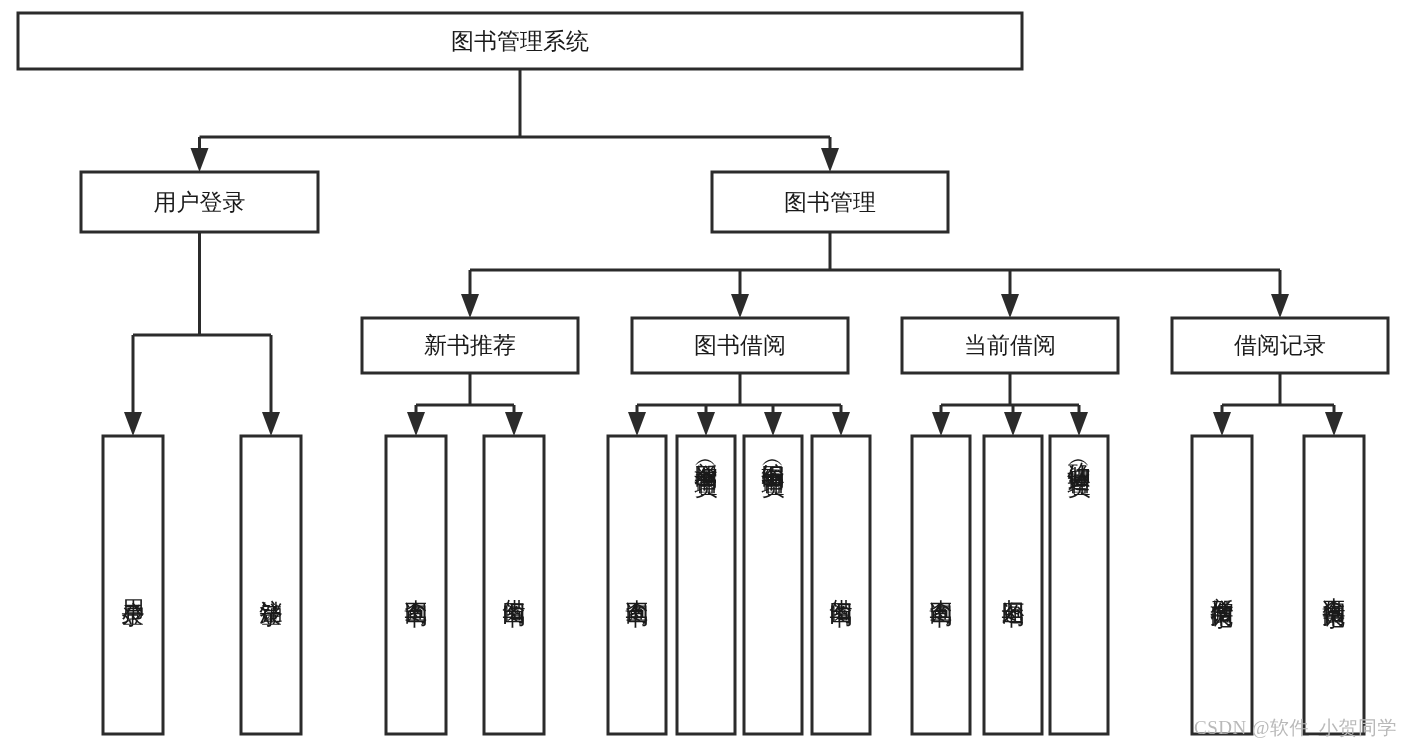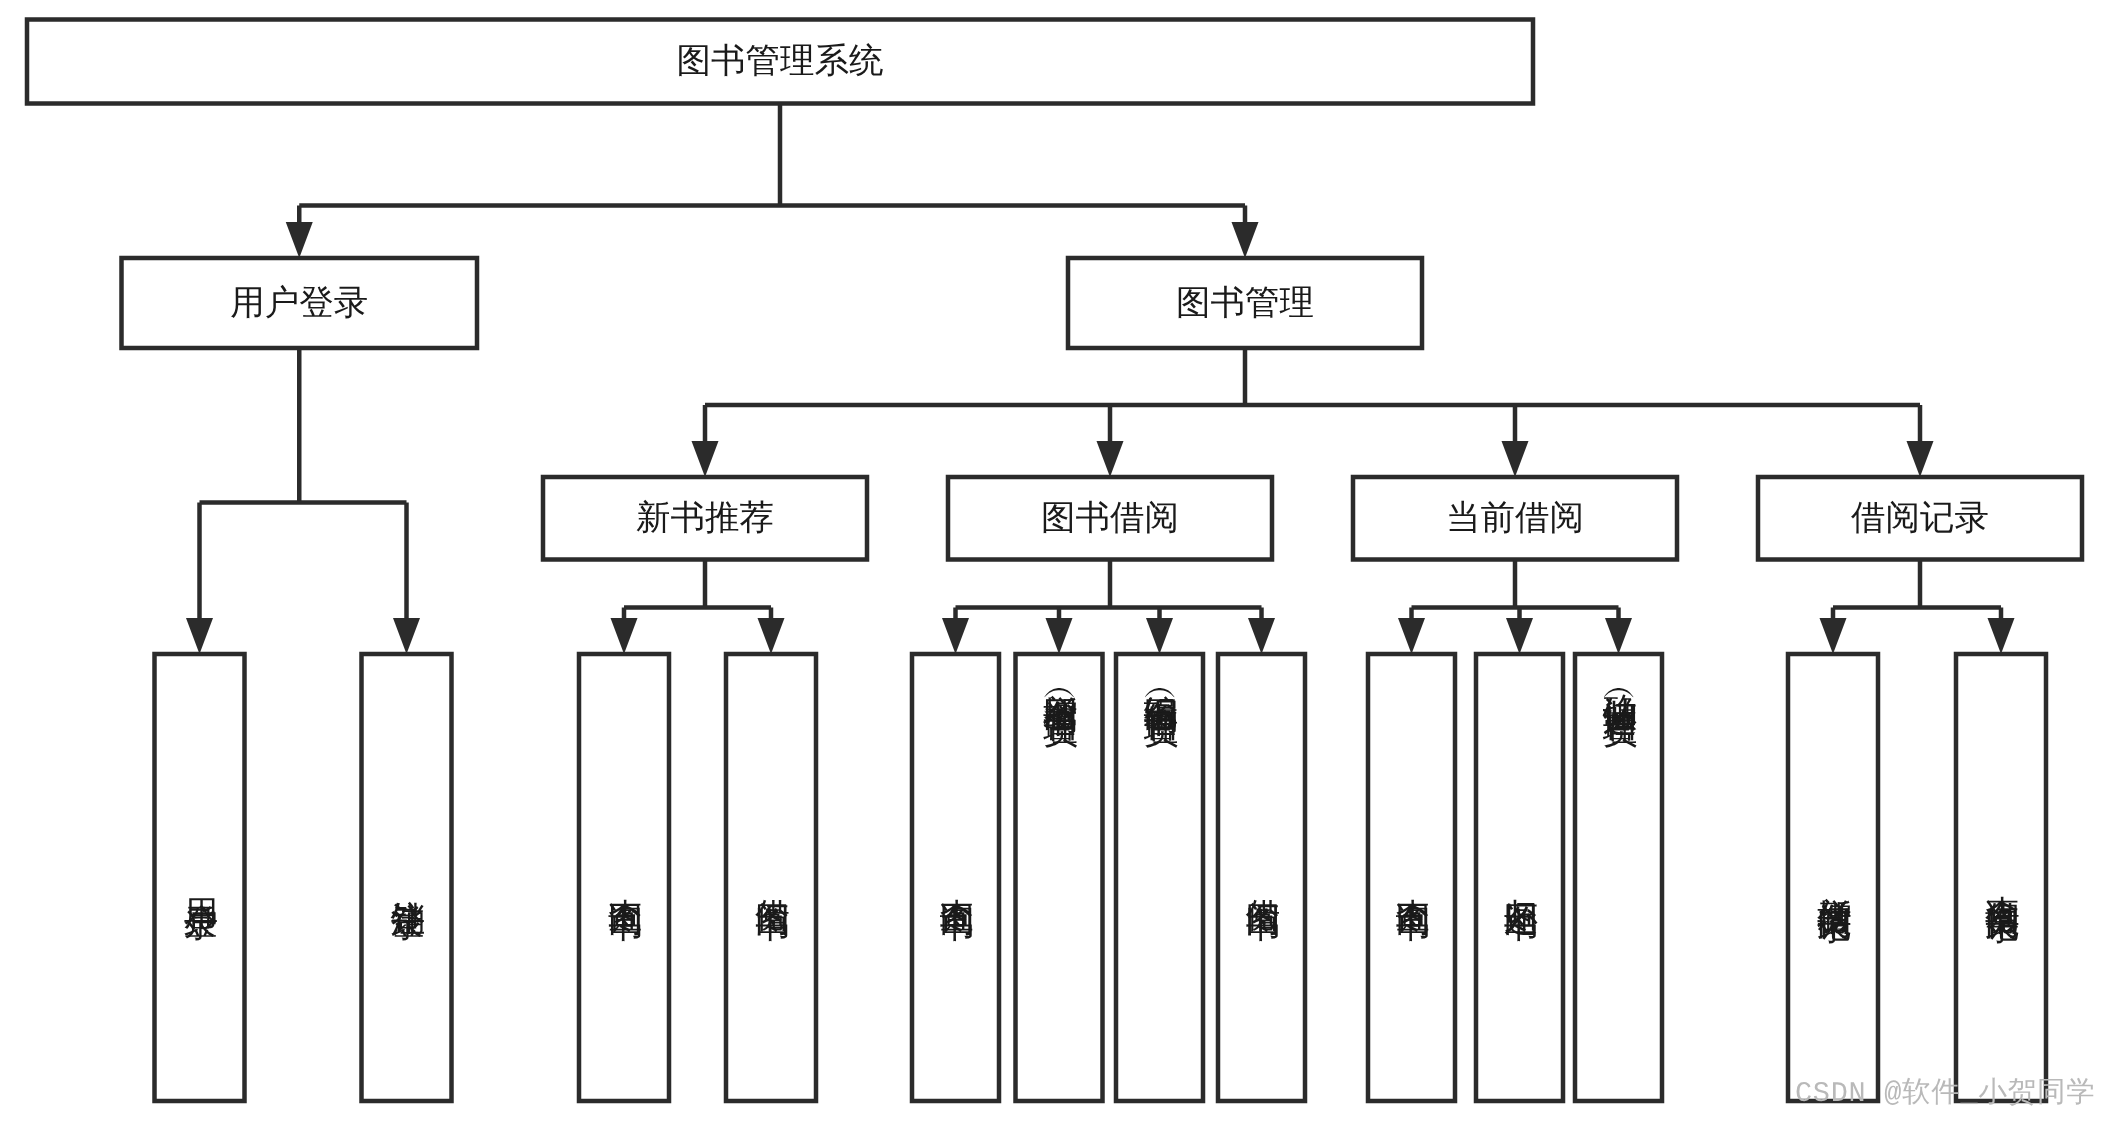--- a/index.html
+++ b/index.html
@@ -72,21 +72,21 @@
     overflow: hidden;
     box-sizing: border-box;
   }
   .vlabel-wrap.center {
     align-items: center;
   }
   .watermark {
     position: absolute;
     right: 8px;
     bottom: 6px;
-    font-family: Liberation Mono, monospace;
+    font-family: Liberation Serif, serif;
     font-size: 19px;
     color: #b9b9b9;
     letter-spacing: 0.5px;
     white-space: nowrap;
     user-select: none;
   }
 </style>
 </head>
 <body>
 

